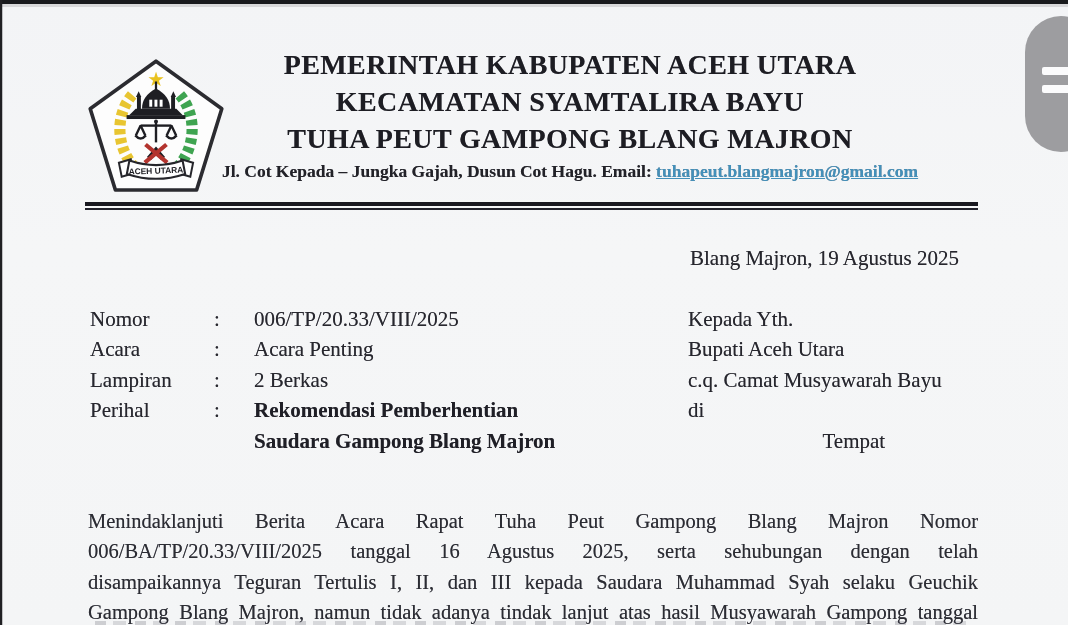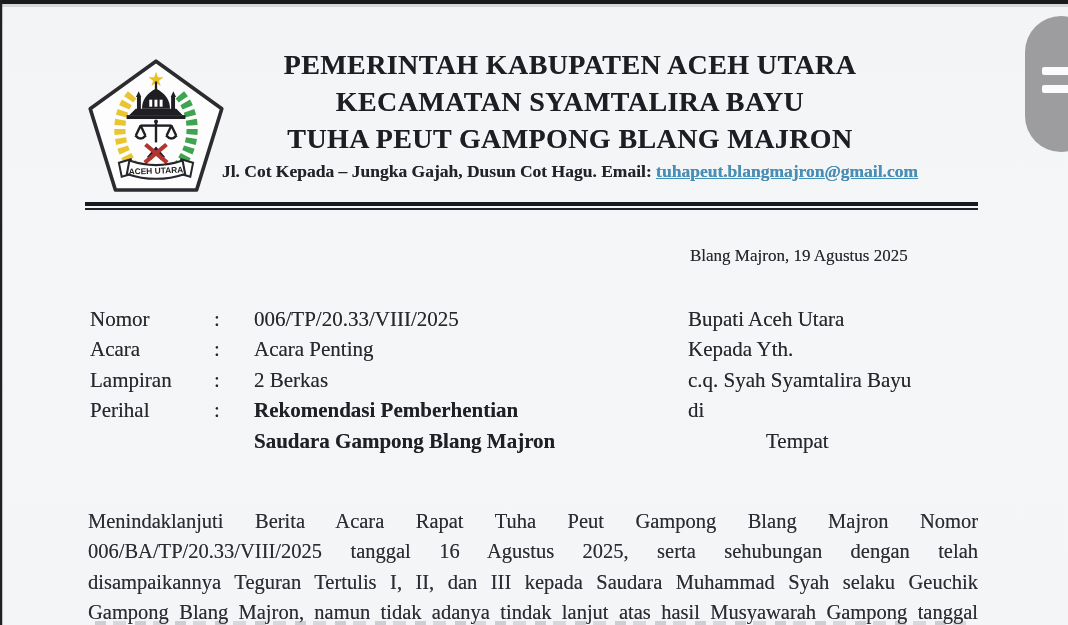--- a/index.html
+++ b/index.html
@@ -71,37 +71,37 @@
     cursor: pointer;
   }
   .rule {
     position: absolute; left: 85px; top: 202px; width: 893px; height: 9px;
     background: linear-gradient(#191920 0 4px, transparent 4px 6px, #21212a 6px 8px, transparent 8px 9px);
   }
 
   
   .dateline {
     position: absolute; left: 690px; top: 246px;
-    font-size: 17px; color: #26262d; white-space: nowrap;
+    font-size: 21px; color: #26262d; white-space: nowrap;
   }
   .meta {
     position: absolute; left: 90px; top: 304px; width: 520px;
     font-size: 21px; color: #27272e;
   }
   .meta .row { display: flex; height: 30.4px; align-items: baseline; line-height: 30.4px; gap: 26px; }
   .meta .lbl { width: 98px; flex: none; }
   .meta .sep { width: 14px; flex: none; }
   .meta .val { white-space: nowrap; }
   .meta .bold { font-weight: bold; color: #1f1f26; }
 
   .recipient {
     position: absolute; left: 688px; top: 304px;
     font-size: 21px; line-height: 30.4px; color: #26262d;
   }
-  .recipient .indent { padding-left: 78px; }
+  .recipient .indent { padding-left: 78px; text-align: center; }
 
   
   .letter-body {
     position: absolute; left: 88px; top: 506px; width: 890px;
     font-size: 20.5px; color: #2b2c33;
   }
   .letter-body .line {
     text-align: justify;
     text-align-last: justify;
     line-height: 30.4px;
@@ -214,23 +214,23 @@
         <span class="val bold">Rekomendasi Pemberhentian</span>
     </div>
     <div class="row">
       <span class="lbl"></span>
         <span class="sep"></span>
         <span class="val bold">Saudara Gampong Blang Majron</span>
     </div>
   </div>
 
   <div class="recipient scan-soft">
+    <div>Kepada Yth.</div>
     <div>Bupati Aceh Utara</div>
-    <div>Kepada Yth.</div>
-    <div>c.q. Syah Syamtalira Bayu</div>
+    <div>c.q. Camat Musyawarah Bayu</div>
     <div>di</div>
     <div class="indent">Tempat</div>
   </div>
 
   <div class="letter-body scan-soft">
     <div class="line">Menindaklanjuti Berita Acara Rapat Tuha Peut Gampong Blang Majron Nomor</div>
     <div class="line">006/BA/TP/20.33/VIII/2025 tanggal 16 Agustus 2025, serta sehubungan dengan telah</div>
     <div class="line">disampaikannya Teguran Tertulis I, II, dan III kepada Saudara Muhammad Syah selaku Geuchik</div>
     <div class="line">Gampong Blang Majron, namun tidak adanya tindak lanjut atas hasil Musyawarah Gampong tanggal</div>
   </div>

